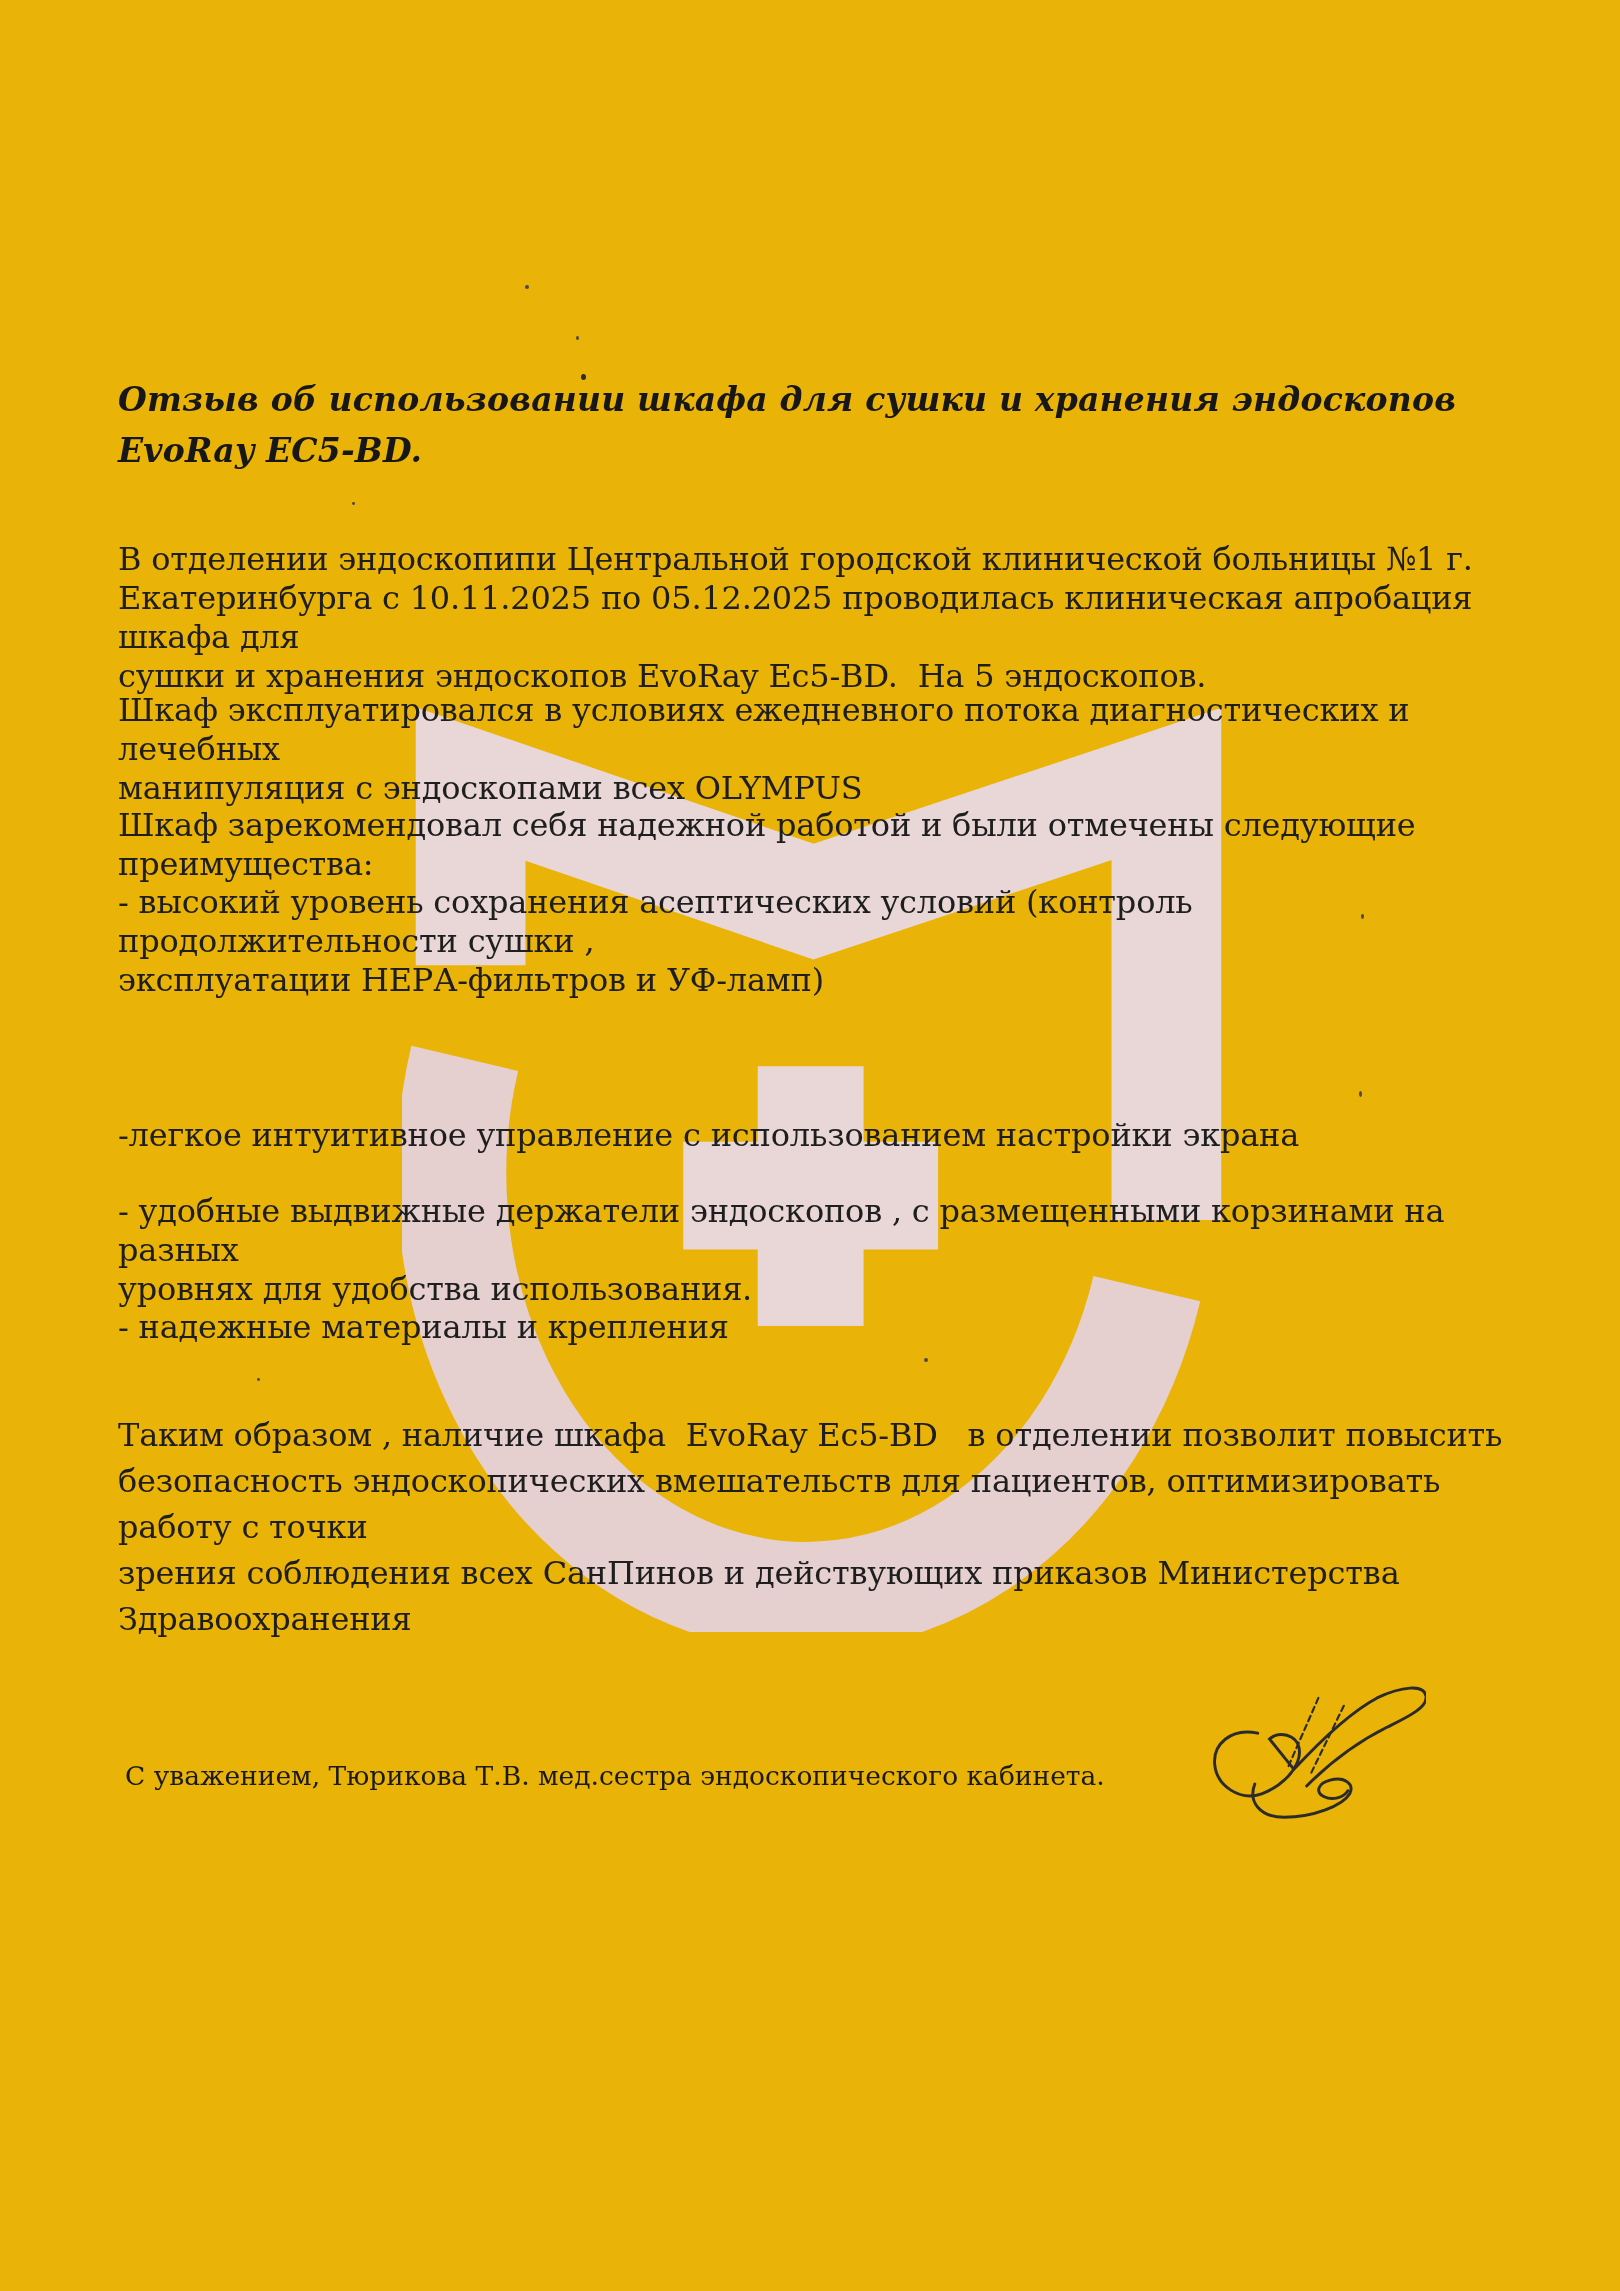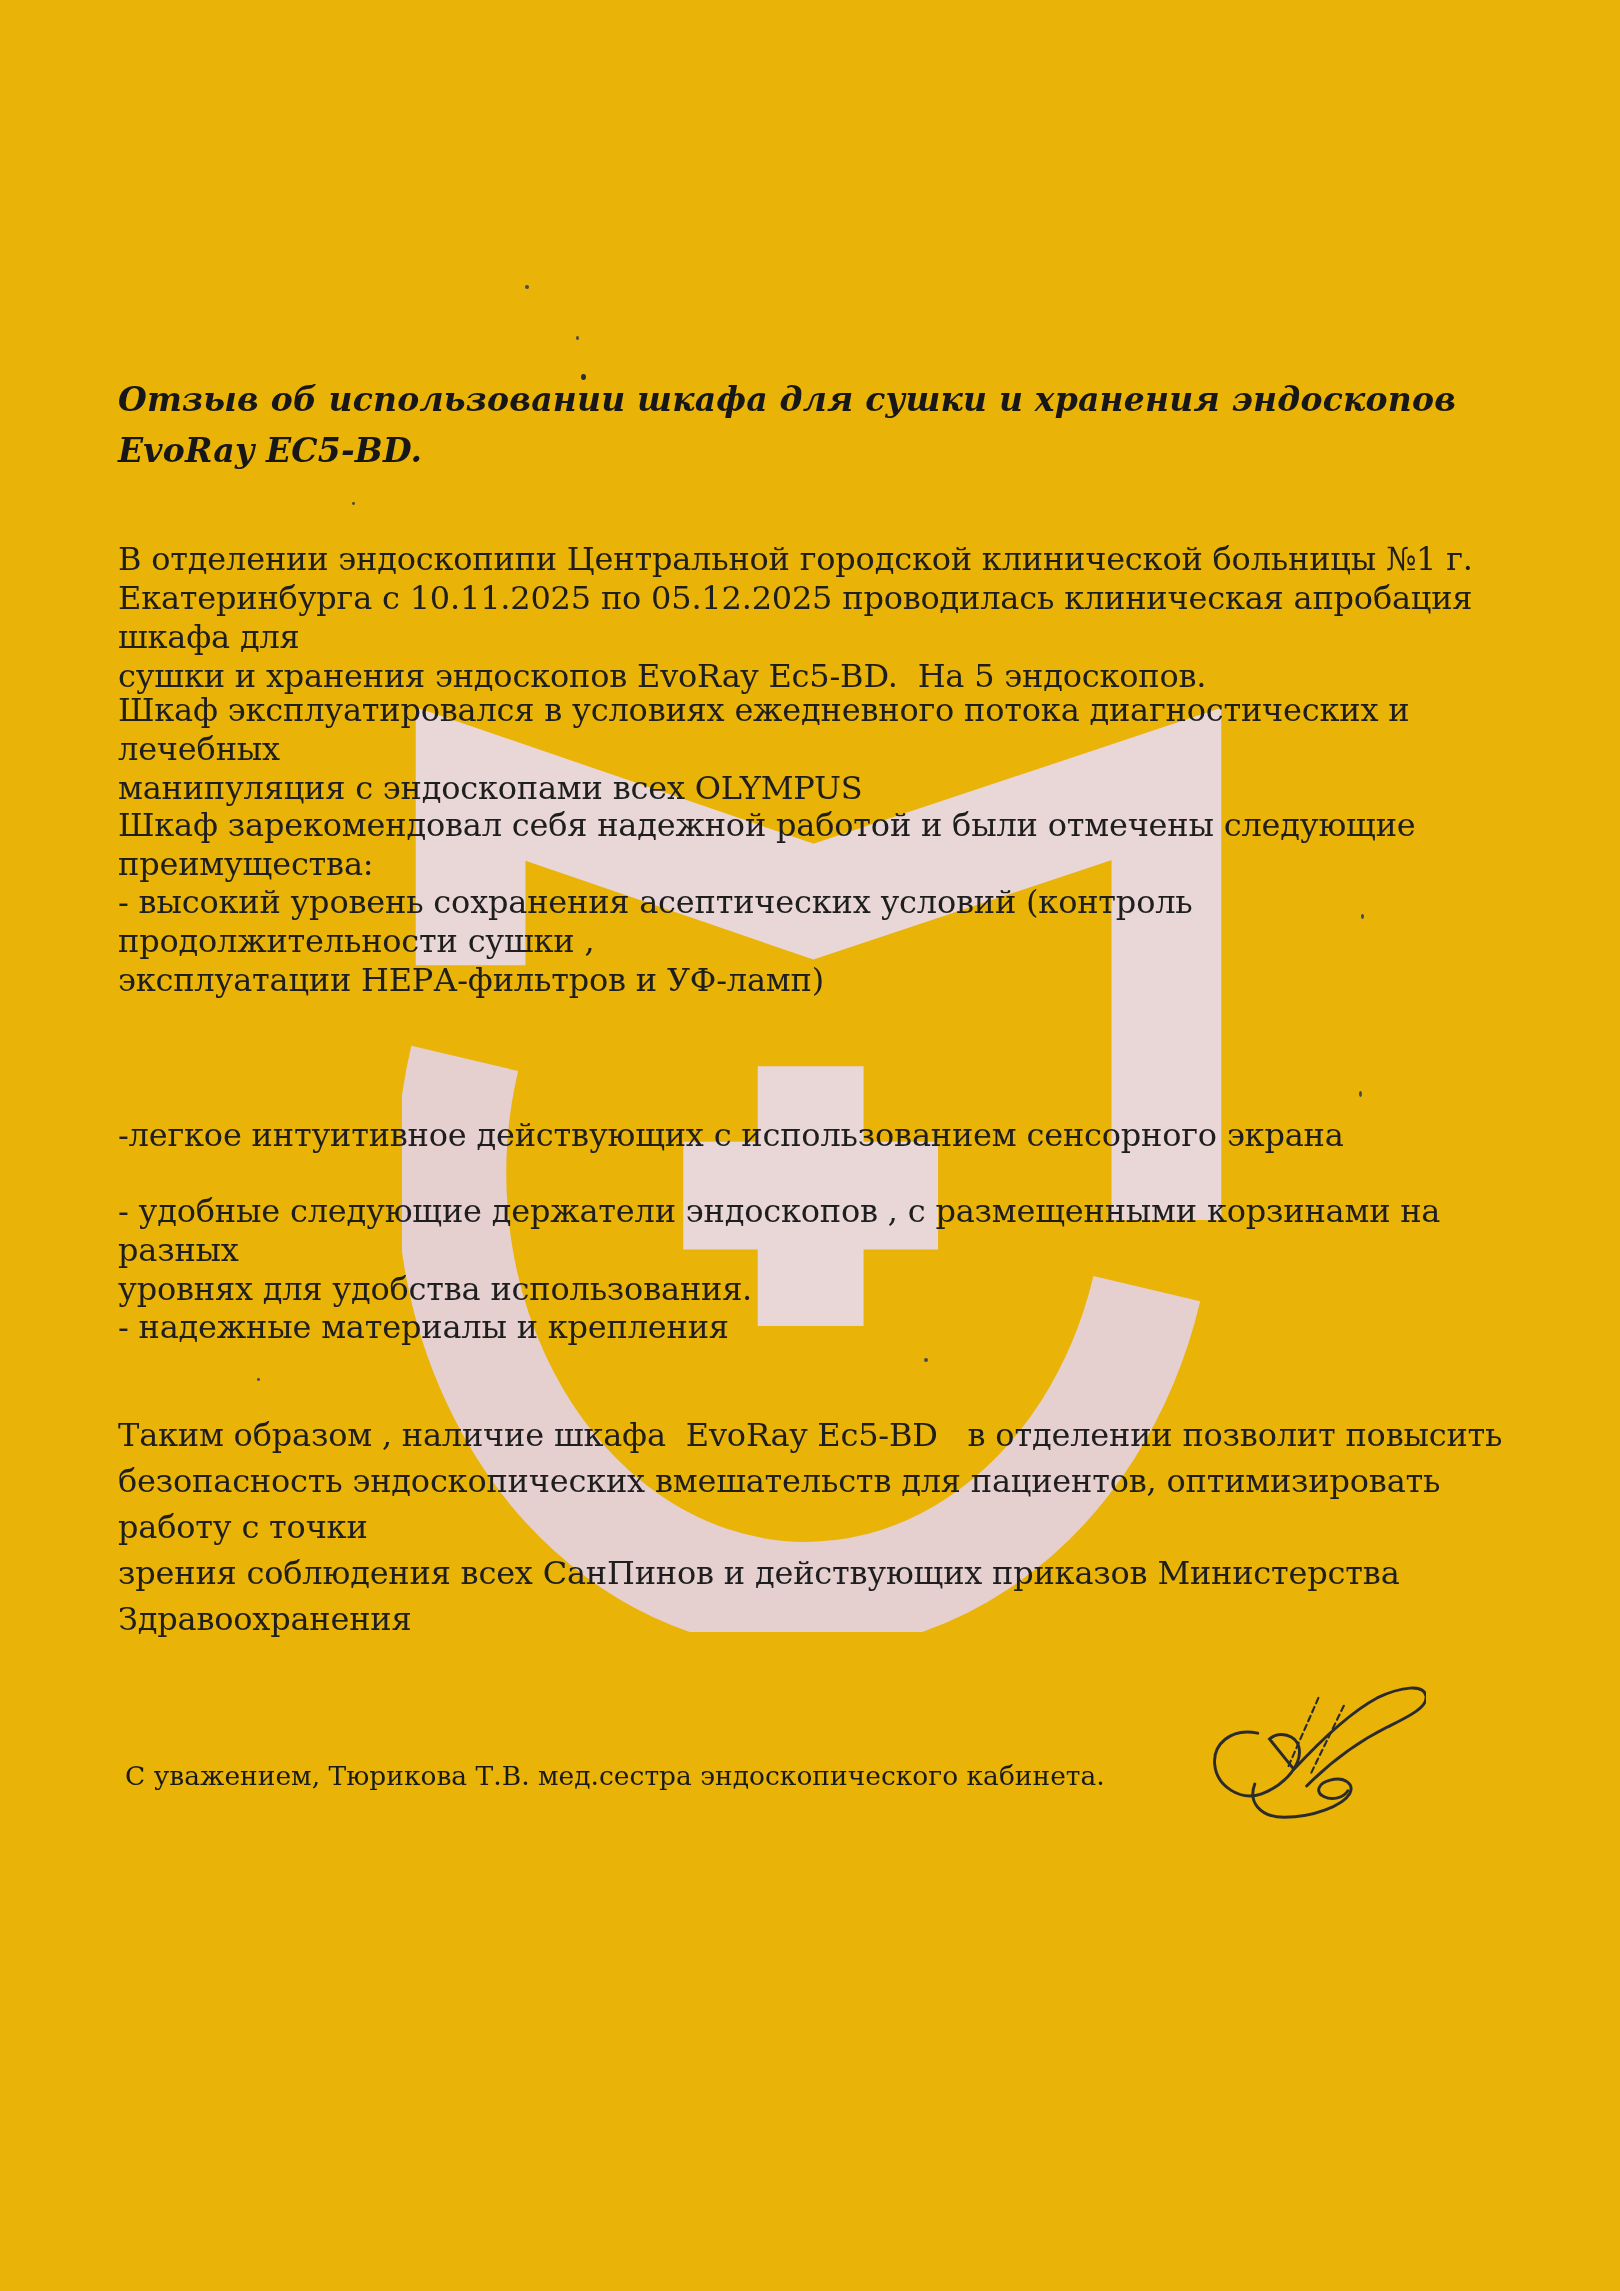--- a/index.html
+++ b/index.html
@@ -103,23 +103,23 @@
 
     <p class="t" style="top:659px;">Шкаф эксплуатировался в условиях ежедневного потока диагностических и лечебных
 манипуляция с эндоскопами всех OLYMPUS</p>
 
     <p class="t" style="top:774px;">Шкаф зарекомендовал себя надежной работой и были отмечены следующие преимущества:</p>
 
     <p class="t" style="top:851px;">- высокий уровень сохранения асептических условий (контроль продолжительности сушки ,
 эксплуатации НЕРА-фильтров и УФ-ламп)</p>
 
 
-    <p class="t" style="top:1084px;">-легкое интуитивное действующих с использованием сенсорного экрана</p>
+    <p class="t" style="top:1084px;">-легкое интуитивное управление с использованием настройки экрана</p>
 
-    <p class="t" style="top:1160px;">- удобные следующие держатели эндоскопов , с размещенными корзинами на разных
+    <p class="t" style="top:1160px;">- удобные выдвижные держатели эндоскопов , с размещенными корзинами на разных
 уровнях для удобства использования.</p>
 
     <p class="t" style="top:1276px;">- надежные материалы и крепления</p>
 
     <p class="t concl" style="top:1390px;">Таким образом , наличие шкафа  EvoRay Ec5-BD   в отделении позволит повысить
 безопасность эндоскопических вмешательств для пациентов, оптимизировать работу с точки
 зрения соблюдения всех СанПинов и действующих приказов Министерства Здравоохранения</p>
 
     <div class="closing">С уважением, Тюрикова Т.В. мед.сестра эндоскопического кабинета.</div>
 

